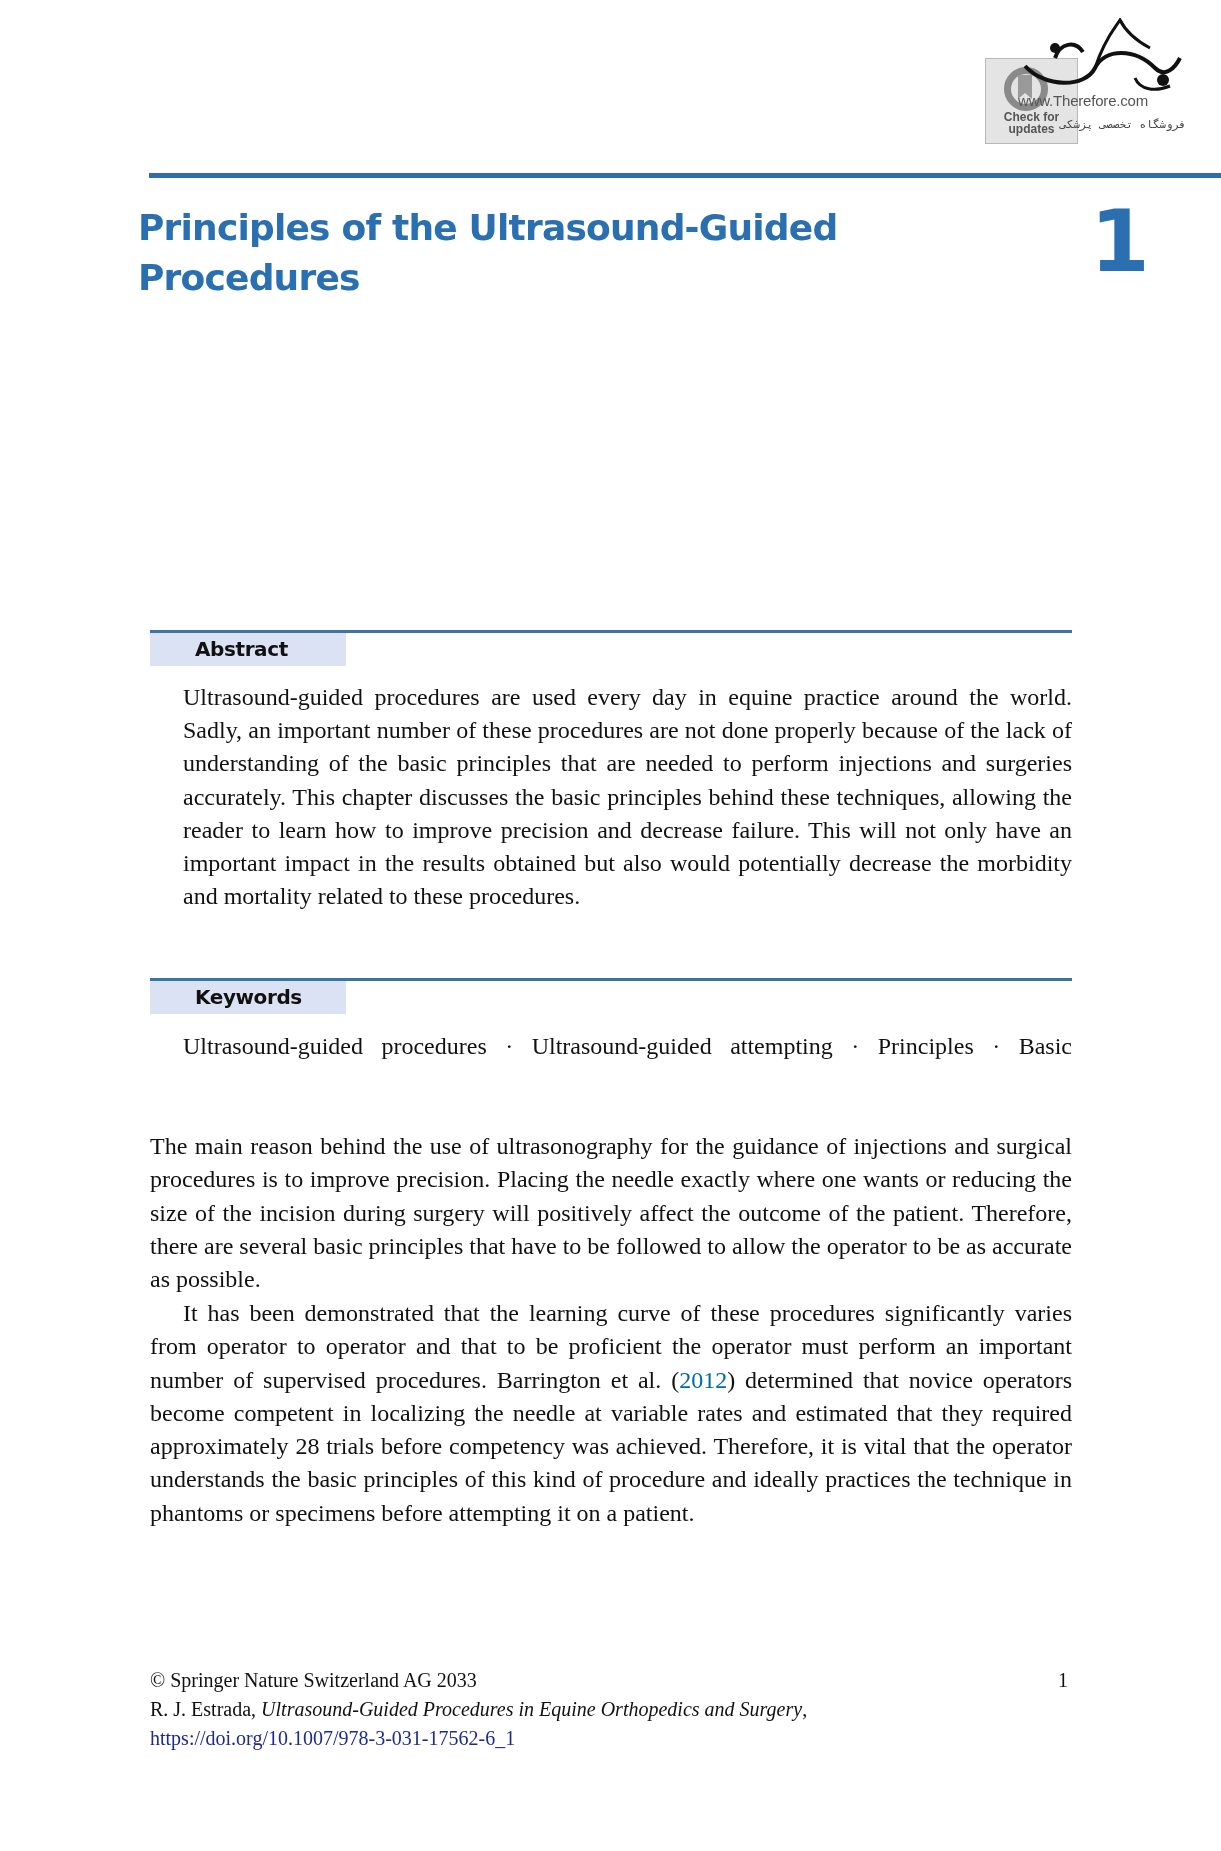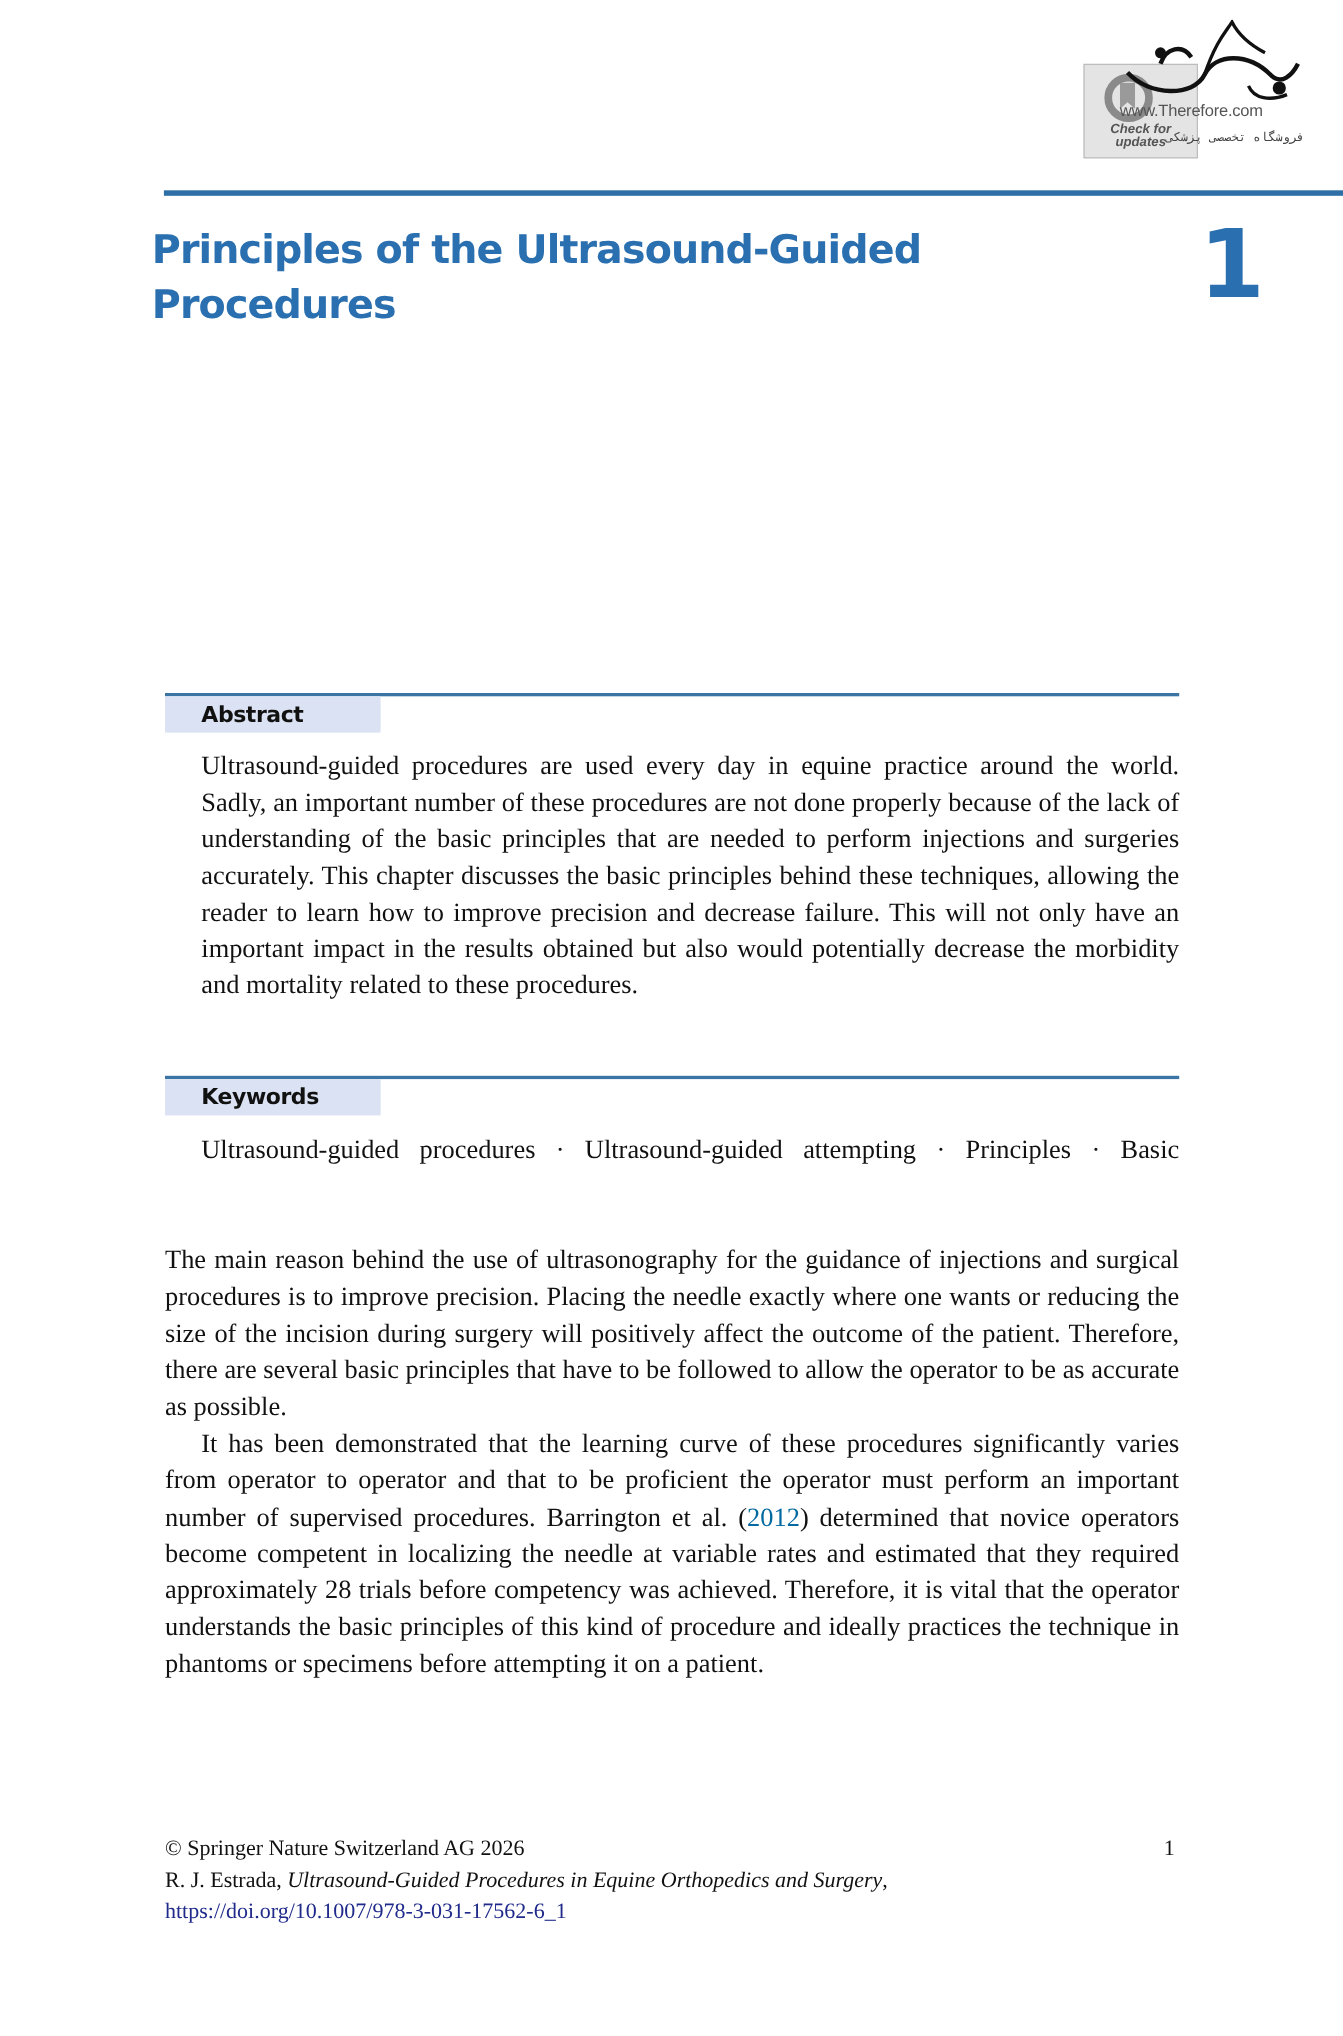--- a/index.html
+++ b/index.html
@@ -1,21 +1,21 @@
 <!DOCTYPE html>
 <html><head>
   <meta charset="utf-8">
   <style>
     html, body { margin: 0; padding: 0; background: #ffffff; }
     body { width: 1221px; height: 1851px; position: relative; overflow: hidden;
            font-family: "Liberation Serif", "DejaVu Serif", serif; color: #111; }
 
     
-    .badge { position: absolute; left: 985px; top: 58px; width: 104px; height: 86px;
-             background: #e4e4e4; border: 1px solid #b8b8b8; box-sizing: border-box; font-style: italic; }
+    .badge { position: absolute; left: 985px; top: 58px; width: 93px; height: 86px;
+             background: #e4e4e4; border: 1px solid #b8b8b8; box-sizing: border-box; }
     .badge-ring { position: absolute; left: 18px; top: 8px; width: 44px; height: 44px;
                   border-radius: 50%; border: 7px solid #8a8a8a; box-sizing: border-box; }
     .badge-flag { position: absolute; left: 32px; top: 16px; width: 14px; height: 24px;
                   background: #9a9a9a; clip-path: polygon(0 0,100% 0,100% 100%,50% 75%,0 100%); }
     .badge-text { position: absolute; left: 0; right: 0; top: 52px; text-align: center;
                   font-family: "Liberation Sans", sans-serif; font-weight: bold;
                   font-size: 12px; line-height: 12px; color: #555; }
     .logo-art { position: absolute; left: 1015px; top: 18px; width: 170px; height: 78px; }
     .logo-url { position: absolute; left: 1018px; top: 92px; font-family: "Liberation Sans", sans-serif;
                 font-size: 15px; color: #555; letter-spacing: -0.2px; }
@@ -26,21 +26,21 @@
     .top-rule { position: absolute; left: 149px; top: 173px; width: 1072px; height: 5px; background: #2f6fa7; }
     .chapter-title { position: absolute; left: 138px; top: 203px; width: 760px; margin: 0;
                      font-family: "DejaVu Sans", sans-serif; font-weight: bold; font-size: 36px;
                      line-height: 50px; color: #2a6faf; letter-spacing: -0.8px; }
     .chapter-number { position: absolute; left: 1090px; top: 196px; font-family: "DejaVu Sans", sans-serif;
                       font-weight: bold; font-size: 86px; line-height: 90px; color: #2a6faf; }
 
     
     .sec-rule { position: absolute; left: 150px; width: 922px; height: 3px; background: #3b75a3; }
     .sec-label { position: absolute; left: 150px; width: 196px; height: 33px; background: #dbe2f3;
-                 box-sizing: border-box; padding-left: 33px;
+                 box-sizing: border-box; padding-left: 45px;
                  font-family: "DejaVu Sans", sans-serif; font-weight: bold; font-size: 20px;
                  line-height: 33px; color: #111; letter-spacing: -0.4px; }
     .abstract-text { position: absolute; left: 183px; top: 681px; width: 889px; margin: 0;
                      font-size: 24px; line-height: 33.2px; text-align: justify; }
     .keywords-text { position: absolute; left: 183px; top: 1030px; width: 889px; margin: 0;
                      font-size: 24px; line-height: 33px; text-align: justify; text-align-last: justify; }
 
     
     .body-para { position: absolute; left: 150px; width: 922px; margin: 0;
                  font-size: 24px; line-height: 33.3px; text-align: justify; }
@@ -83,17 +83,17 @@
 <p class="abstract-text">Ultrasound-guided procedures are used every day in equine practice around the world. Sadly, an important number of these procedures are not done properly because of the lack of understanding of the basic principles that are needed to perform injections and surgeries accurately. This chapter discusses the basic principles behind these techniques, allowing the reader to learn how to improve precision and decrease failure. This will not only have an important impact in the results obtained but also would potentially decrease the morbidity and mortality related to these procedures.</p>
 
 <div class="sec-rule" style="top:978px"></div>
 <div class="sec-label" style="top:981px">Keywords</div>
 <p class="keywords-text">Ultrasound-guided procedures · Ultrasound-guided attempting · Principles · Basic</p>
 
 <p class="body-para p1">The main reason behind the use of ultrasonography for the guidance of injections and surgical procedures is to improve precision. Placing the needle exactly where one wants or reducing the size of the incision during surgery will positively affect the outcome of the patient. Therefore, there are several basic principles that have to be followed to allow the operator to be as accurate as possible.</p>
 <p class="body-para p2"><span>It has been demonstrated that the learning curve of these procedures significantly varies from operator to operator and that to be proficient the operator must perform an important number of supervised procedures. Barrington et al. (</span><span class="cite">2012</span><span>) determined that novice operators become competent in localizing the needle at variable rates and estimated that they required approximately 28 trials before competency was achieved. Therefore, it is vital that the operator understands the basic principles of this kind of procedure and ideally practices the technique in phantoms or specimens before attempting it on a patient.</span></p>
 
 <div class="footer">
-  <span class="line">© Springer Nature Switzerland AG 2026</span>
+  <span class="line">© Springer Nature Switzerland AG 2033</span>
   <span class="line"><span>R. J. Estrada, </span><span class="it">Ultrasound-Guided Procedures in Equine Orthopedics and Surgery</span><span>,</span></span>
   <span class="line doi">https://doi.org/10.1007/978-3-031-17562-6_1</span>
 </div>
 <div class="page-num">1</div>
 
 </body></html>

